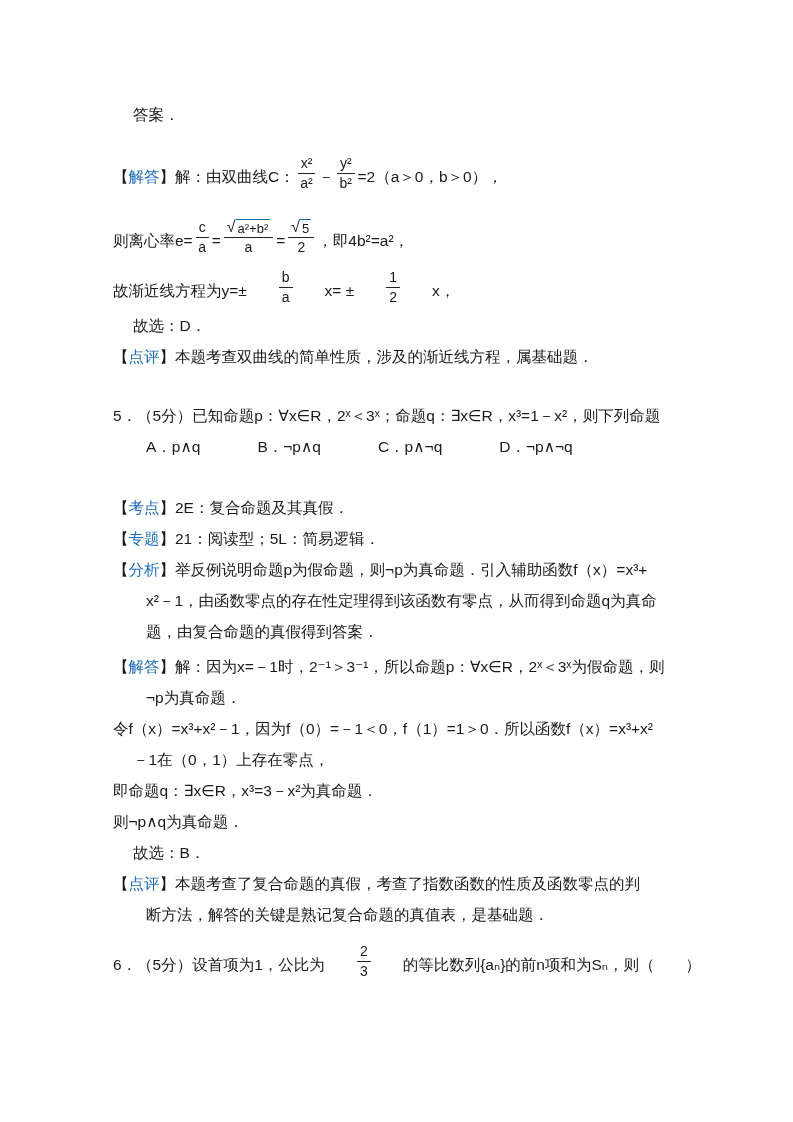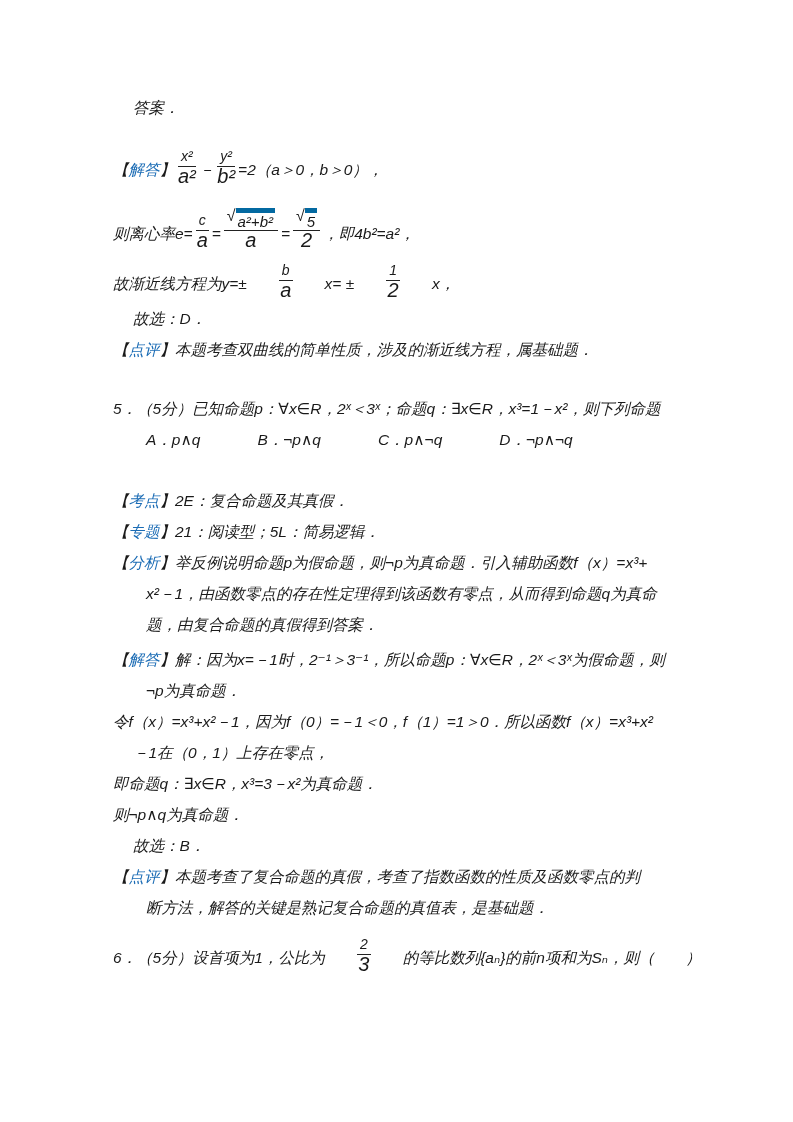--- a/index.html
+++ b/index.html
@@ -1,52 +1,53 @@
 <!DOCTYPE html>
 <html><head>
 <meta charset="utf-8">
 <style>
   * { margin:0; padding:0; box-sizing:border-box; }
   html,body { background:#ffffff; }
   body { font-family:"Liberation Sans","DejaVu Sans",sans-serif; }
-  .page { position:relative; width:793px; height:978px; background:#ffffff; overflow:hidden; color:#1a1a1a; margin:4px auto;font-style:italic; }
+  .page { position:relative; width:793px; height:978px; background:#ffffff; overflow:hidden; color:#1a1a1a; margin:11px auto; }
   .doc { position:absolute; left:113px; top:88px; width:575px; font-size:15.5px; }
   .ln { line-height:31px; min-height:31px; }
   .ind1 { padding-left:20px; }
   .ind2 { padding-left:33px; }
   .gap-q5 { margin-top:28px; }
   .gap-kd { margin-top:30px; }
   .gap-sm { margin-top:4px; }
   .fline { display:flex; align-items:flex-end; flex-wrap:nowrap; white-space:nowrap; }
   .h56 { height:56px; margin-top:6px; }
   .h58 { height:58px; margin-top:6px; }
   .h46 { height:46px; margin-top:4px;gap:29px; }
   .tag .tagtxt { color:#1b6cb5; }
   .tag .brk { color:#1a1a1a; }
   .frac { display:inline-block; vertical-align:middle; text-align:center; margin:0 3px; line-height:normal; }
   .frac .num { display:block; border-bottom:1px solid #222; padding:0 3px 1px; font-size:14px; line-height:17px; }
-  .frac .den { display:block; padding-top:1px; font-size:20px; line-height:17px; }
+  .frac .den { display:block; padding-top:1px; font-size:14px; line-height:17px; }
   .sqrt { display:inline-flex; align-items:flex-start; }
   .sqrt .sign { font-size:16px; line-height:16px; }
-  .sqrt .sbody { border-top:5px solid #0369a1; font-size:15px; line-height:15px; padding:1px 2px 0; }
+  .sqrt .sbody { border-top:1px solid #0369a1; font-size:13px; line-height:15px; padding:1px 2px 0; }
   .opts { display:flex; }
   .opt + .opt { margin-left:57px; }
   .footer { position:absolute; left:0; right:0; top:1038px; text-align:center; font-size:12px; color:#333333; }
   .footer .sep { color:#999999; margin:0 5px; }
 </style>
 </head>
 <body>
 
 <div class="page">
   <main class="doc">
 
     <p class="ln ind1">答案．</p>
 
     <div class="ln fline h56">
       <span class="tag"><span class="brk">【</span><span class="tagtxt">解答</span><span class="brk">】</span></span>
+      <span>解：由双曲线C：</span>
       <span class="frac">
           <span class="num">x²</span>
           <span class="den">a²</span>
         </span>
       <span>－</span>
       <span class="frac">
           <span class="num">y²</span>
           <span class="den">b²</span>
         </span>
       <span>=2（a＞0，b＞0），</span>

